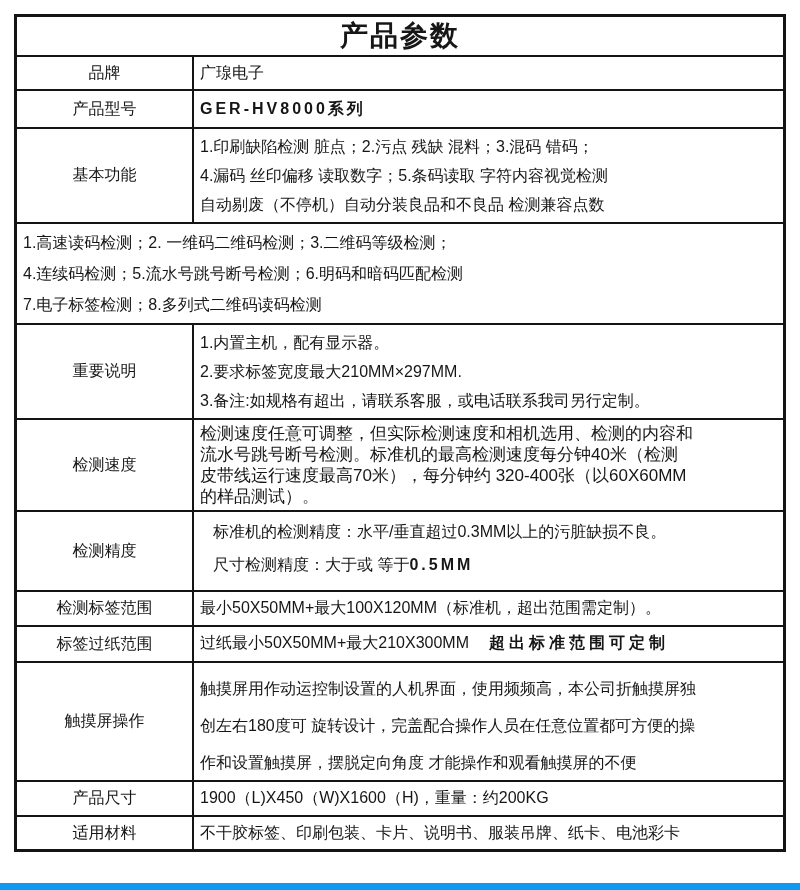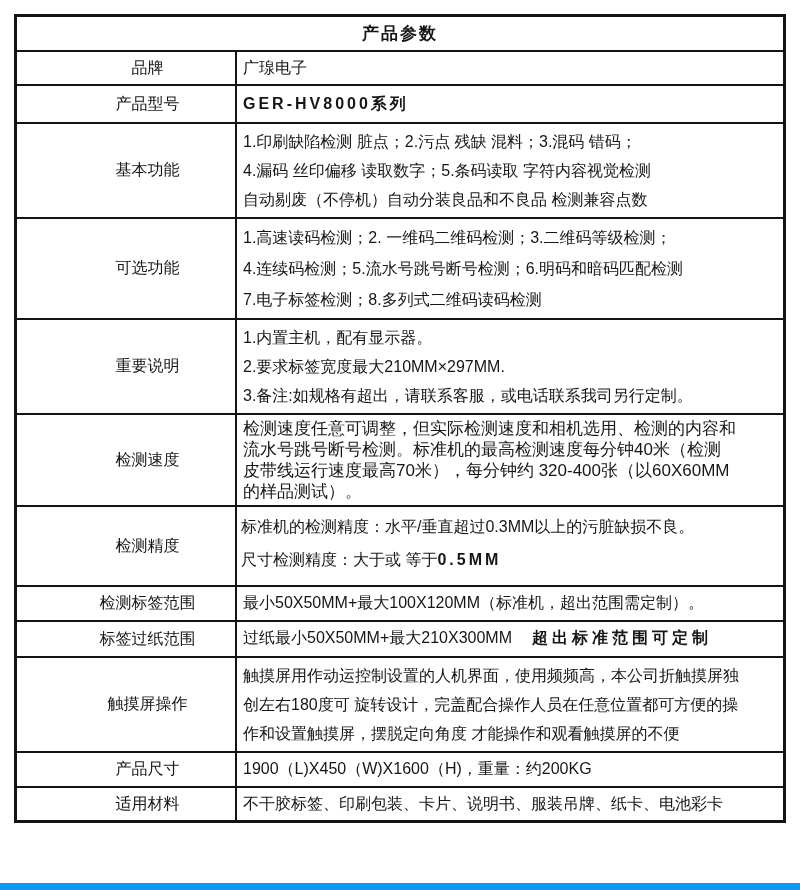--- a/index.html
+++ b/index.html
@@ -14,28 +14,28 @@
   .spec-table{
     position:absolute;left:14px;top:14px;width:772px;
     border:3px solid #141414;
     box-sizing:border-box;
     background:#fff;
   }
   .t-row{display:flex;border-top:2px solid #141414;box-sizing:border-box;}
   .t-row.first{border-top:none;}
   .t-title-cell{
     flex:1;display:flex;align-items:center;justify-content:center;
-    font-size:17px;font-weight:bold;letter-spacing:2px;
+    font-size:28px;font-weight:bold;letter-spacing:2px;
   }
   .t-label{
     flex:0 0 177px;max-width:177px;
     border-right:2px solid #141414;
     display:flex;align-items:center;justify-content:center;
     font-size:16px;text-align:center;
-    padding:2px 4px;box-sizing:border-box;margin-left:43px;
+    padding:2px 4px;box-sizing:border-box;
   }
   .t-content{
     flex:1;display:flex;flex-direction:column;justify-content:flex-start;
     padding:3px 4px 3px 6px;font-size:16px;box-sizing:border-box;
   }
   .line{line-height:26px;white-space:nowrap;}
   
   .h-title{min-height:33px}
   .h-brand{min-height:28px}
   .h-model{min-height:31px}
@@ -48,23 +48,23 @@
   .h-range2{min-height:36px}
   .h-touch{min-height:88px}
   .h-size{min-height:35px}
   .h-mat{min-height:28px}
   
   .c-model .line{font-weight:bold;font-size:16px;letter-spacing:3px;line-height:30px;}
   .c-basic .line{line-height:29px;}
   .c-opt .line{line-height:31px;}
   .c-notes .line{line-height:29px;}
   .c-speed .line{line-height:21px;font-size:17px;}
-  .c-prec{padding-left:4px;}
+  .c-prec{padding-left:19px;}
   .c-prec .line{line-height:33px;}
-  .c-touch .line{line-height:29px;}
+  .c-touch .line{line-height:29px;margin-top:8px;}
   .c-size .line,.c-mat .line,.c-range1 .line,.c-range2 .line,.c-brand .line{line-height:26px;}
   .b{font-weight:bold;}
   .sp{letter-spacing:3px;}
   .sp2{letter-spacing:4px;margin-left:20px;}
   .bottom-bar{
     position:absolute;left:0;bottom:0;width:800px;height:7px;
   }
 </style>
 </head>
 <body>
@@ -93,21 +93,20 @@
     <div class="t-row h-basic">
       <div class="t-label">基本功能</div>
       <div class="t-content c-basic">
         <div class="line">1.印刷缺陷检测 脏点；2.污点 残缺 混料；3.混码 错码；</div>
         <div class="line">4.漏码 丝印偏移 读取数字；5.条码读取 字符内容视觉检测</div>
         <div class="line">自动剔废（不停机）自动分装良品和不良品 检测兼容点数</div>
       </div>
     </div>
 
     <div class="t-row h-opt">
-      <div class="t-label">可选功能</div>
       <div class="t-content c-opt">
         <div class="line">1.高速读码检测；2. 一维码二维码检测；3.二维码等级检测；</div>
         <div class="line">4.连续码检测；5.流水号跳号断号检测；6.明码和暗码匹配检测</div>
         <div class="line">7.电子标签检测；8.多列式二维码读码检测</div>
       </div>
     </div>
 
     <div class="t-row h-notes">
       <div class="t-label">重要说明</div>
       <div class="t-content c-notes">

